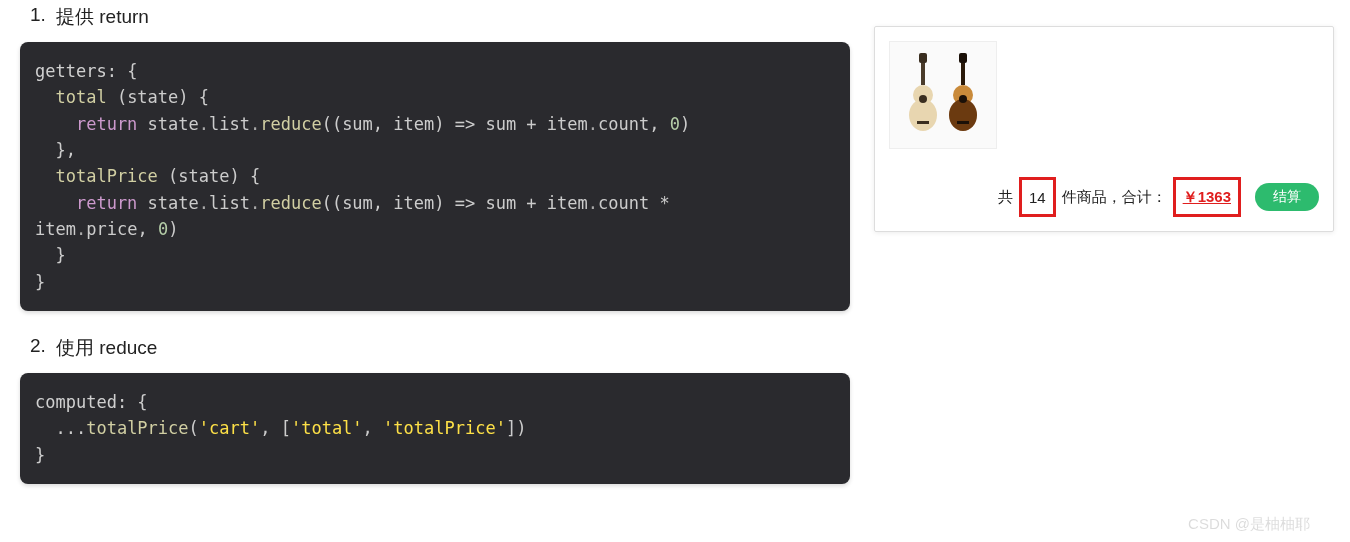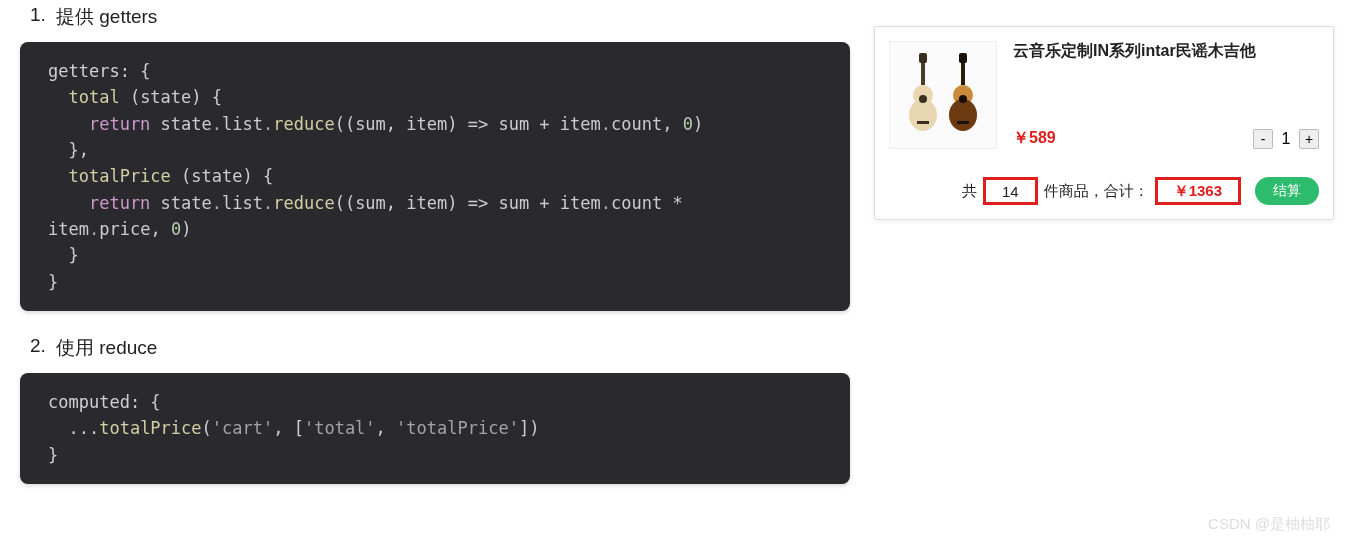--- a/index.html
+++ b/index.html
@@ -1,56 +1,56 @@
 <!DOCTYPE html>
 <html><head>
   <meta charset="utf-8">
   <style>
     * { margin: 0; padding: 0; box-sizing: border-box; }
     body { font-family: -apple-system, "Microsoft YaHei", "PingFang SC", sans-serif; background: #fff; width: 1350px; height: 542px; position: relative; }
     .wrap { display: flex; padding: 4px 20px 0 20px; gap: 24px; }
     .left { flex: 0 0 830px; }
     .list-item { font-size: 19px; color: #222; margin-bottom: 12px; position: relative; padding-left: 36px; }
     .list-item .num { position: absolute; left: 10px; }
-    .code-block { background: #2a2a2e; border-radius: 8px; padding: 16px 28px; color: #ccc; font-family: Consolas, Menlo, monospace; font-size: 17px; line-height: 1.55; white-space: pre; margin-bottom: 24px; box-shadow: 0 2px 4px rgba(0,0,0,.15); }
+    .code-block { background: #2a2a2e; border-radius: 8px; padding: 16px 15px; color: #ccc; font-family: Consolas, Menlo, monospace; font-size: 17px; line-height: 1.55; white-space: pre; margin-bottom: 24px; box-shadow: 0 2px 4px rgba(0,0,0,.15); }
     .c-key { color: #cc99cd; }
     .c-plain { color: #cccccc; }
     .c-func { color: #d1cfa3; }
     .c-punc { color: #aaa; }
     .c-prop { color: #d0d0d0; }
     .c-num { color: #b5cea8; }
-    .c-str { color: #a3a3a3; }
+    .c-str { color: #fde047; }
     .right { flex: 0 0 460px; padding-top: 22px; }
     .card { border: 1px solid #ddd; border-radius: 2px; box-shadow: 0 1px 5px rgba(0,0,0,.08); padding: 14px 14px 14px 14px; }
     .prod-row { display: flex; gap: 16px; }
     .prod-img { width: 108px; height: 108px; background: #fafafa; border: 1px solid #eee; display: flex; align-items: center; justify-content: center; gap: 4px; }
     .guitar { position: relative; width: 36px; height: 84px; }
     .guitar svg { width: 100%; height: 100%; display: block; }
     .prod-info { flex: 1; display: flex; flex-direction: column; justify-content: space-between; }
     .prod-title { font-size: 16px; font-weight: 700; color: #222; }
     .price-row { display: flex; justify-content: space-between; align-items: center; }
     .price { color: #e01e1e; font-size: 16px; font-weight: 700; }
     .stepper { display: flex; align-items: center; gap: 4px; }
     .step-btn { width: 20px; height: 20px; border: 1px solid #bbb; background: #eee; display: flex; align-items: center; justify-content: center; font-size: 14px; line-height: 1; user-select: none; border-radius: 2px; }
     .qty { min-width: 18px; text-align: center; font-size: 16px; }
     .summary { display: flex; align-items: center; justify-content: flex-end; gap: 6px; margin-top: 28px; font-size: 15px; color: #222; }
-    .hl-box { border: 3px solid #e01e1e; padding: 0 16px; display: inline-flex; align-items: center; height: 28px; }
+    .hl-box { border: 3px solid #e01e1e; padding: 0 7px; display: inline-flex; align-items: center; height: 40px; }
     .hl-box span { font-size: 15px; }
-    .total-price { color: #e01e1e; font-weight: 700; }
+    .total-price { color: #e01e1e; font-weight: 700; text-decoration: underline; }
     .checkout { background: #2dbb6e; color: #fff; border-radius: 16px; padding: 5px 18px; font-size: 14px; margin-left: 8px; cursor: pointer; }
-    .watermark { position: absolute; right: 20px; bottom: 8px; font-size: 15px; color: rgba(0,0,0,.14); }
+    .watermark { position: absolute; right: 40px; bottom: 8px; font-size: 15px; color: rgba(0,0,0,.14); }
   </style>
 </head>
 <body>
 
 <div class="wrap">
   <div class="left">
     <div class="list-item">
       <span class="num">1.</span>
-      <span>提供 getters</span>
+      <span>提供 return</span>
     </div>
 
     <div class="code-block"><span class="c-prop">getters</span><span class="c-plain">: {</span>
 <span class="c-func">  total </span><span class="c-plain">(state) {</span>
 <span class="c-key">    return</span><span class="c-plain"> state</span><span class="c-punc">.</span><span class="c-plain">list</span><span class="c-punc">.</span><span class="c-func">reduce</span><span class="c-plain">((sum, item) =&gt; sum + item</span><span class="c-punc">.</span><span class="c-plain">count</span><span class="c-plain">, </span><span class="c-num">0</span><span class="c-plain">)</span>
 <span class="c-plain">  },</span>
 <span class="c-func">  totalPrice </span><span class="c-plain">(state) {</span>
 <span class="c-key">    return</span><span class="c-plain"> state</span><span class="c-punc">.</span><span class="c-plain">list</span><span class="c-punc">.</span><span class="c-func">reduce</span><span class="c-plain">((sum, item) =&gt; sum + item</span><span class="c-punc">.</span><span class="c-plain">count</span><span class="c-plain"> * </span>
 <span class="c-plain">item</span><span class="c-punc">.</span><span class="c-plain">price</span><span class="c-plain">, </span><span class="c-num">0</span><span class="c-plain">)</span>
 <span class="c-plain">  }</span>
@@ -85,31 +85,20 @@
               <rect x="16" y="2" width="4" height="30" fill="#2a1a0a"></rect>
               <rect x="14" y="0" width="8" height="10" rx="2" fill="#1a1008"></rect>
               <ellipse cx="18" cy="42" rx="10" ry="10" fill="#c98a3a"></ellipse>
               <ellipse cx="18" cy="62" rx="14" ry="16" fill="#a55a1a"></ellipse>
               <ellipse cx="18" cy="62" rx="14" ry="16" fill="#000" opacity=".35"></ellipse>
               <circle cx="18" cy="46" r="4" fill="#1a1008"></circle>
               <rect x="12" y="68" width="12" height="3" fill="#1a1008"></rect>
             </svg>
           </div>
         </div>
-        <div class="prod-info">
-          <div class="prod-title">云音乐定制IN系列intar民谣木吉他</div>
-          <div class="price-row">
-            <div class="price">￥589</div>
-            <div class="stepper">
-              <div class="step-btn">-</div>
-              <div class="qty">1</div>
-              <div class="step-btn">+</div>
-            </div>
-          </div>
-        </div>
       </div>
       <div class="summary">
         <span>共</span>
         <span class="hl-box">
           <span>14</span>
         </span>
         <span>件商品，合计：</span>
         <span class="hl-box">
           <span class="total-price">￥1363</span>
         </span>

